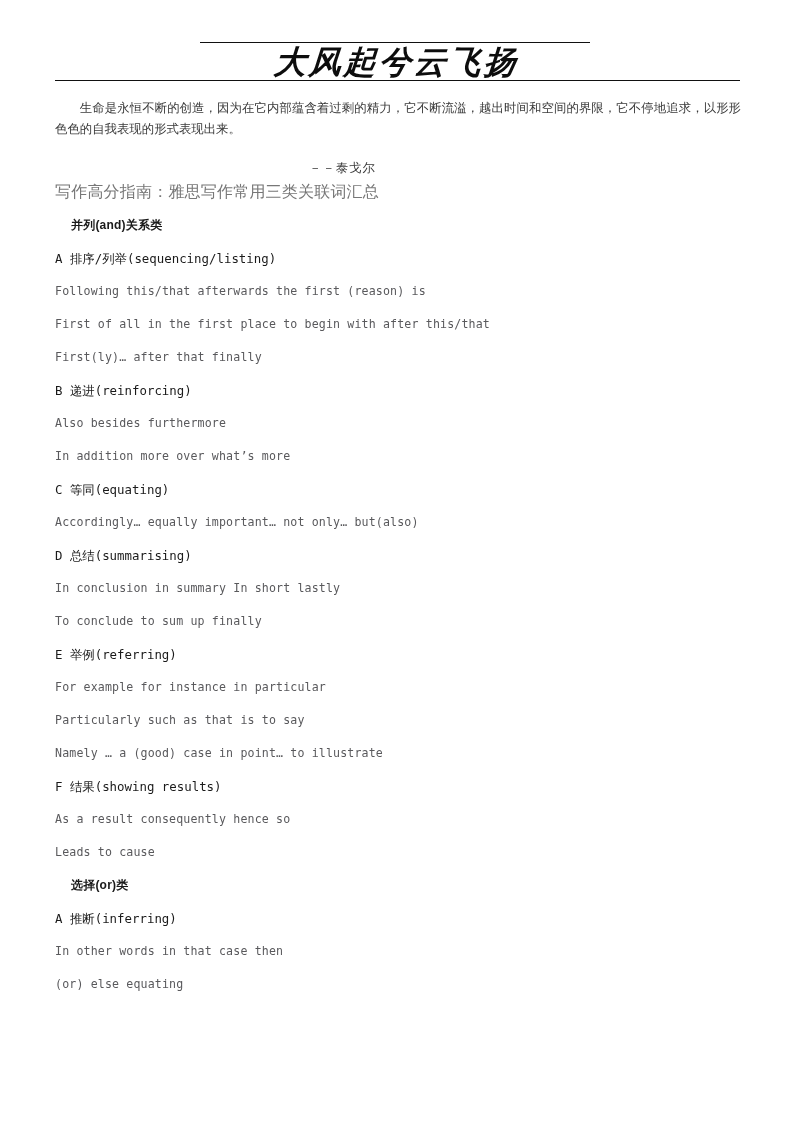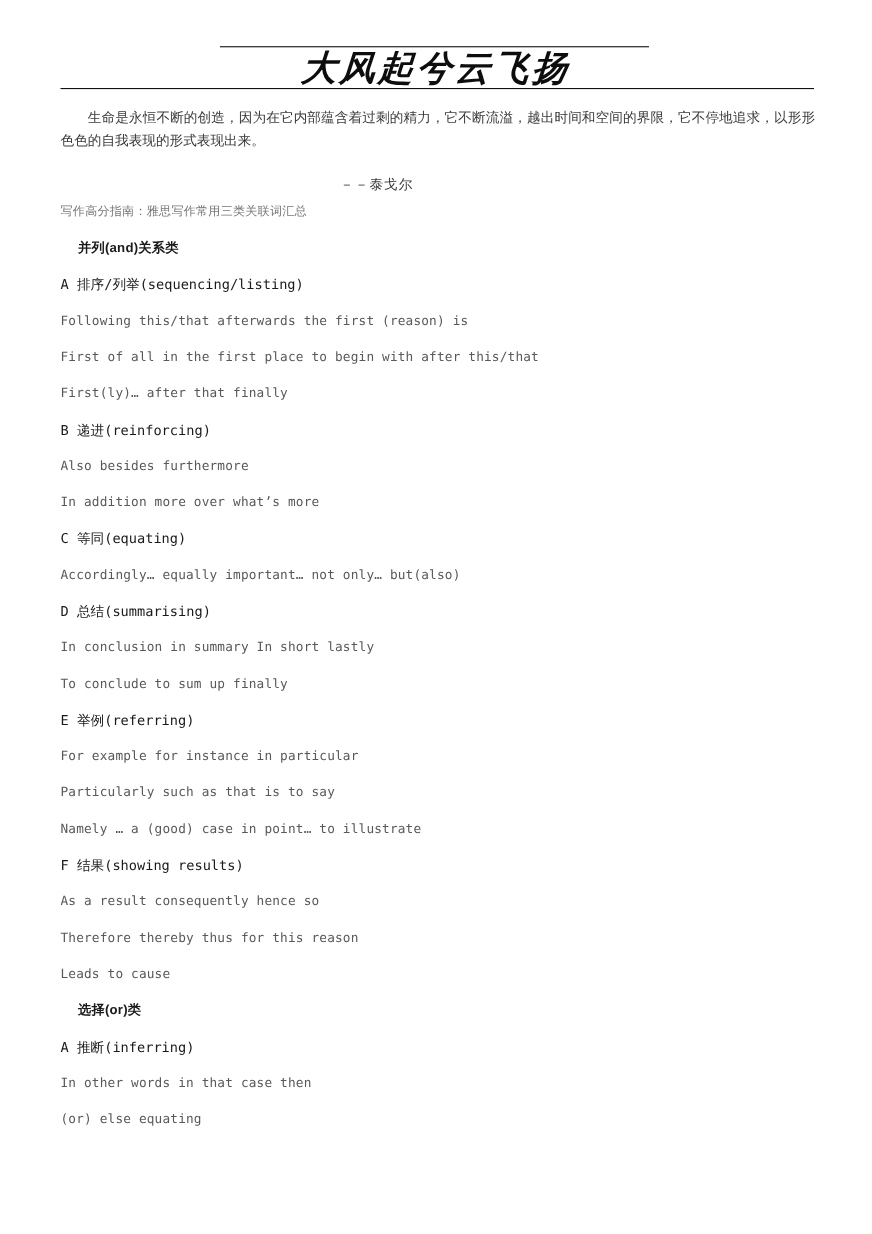--- a/index.html
+++ b/index.html
@@ -65,21 +65,21 @@
     font-style: italic;
     transform: skewX(-4deg);
   }
 
   
   .epigraph {
     position: absolute;
     left: 55px;
     top: 86px;
     width: 686px;
-    font-family: Liberation Mono, monospace;
+    font-family: Liberation Sans, sans-serif;
     font-size: 12.4px;
     line-height: 21px;
     color: #3a3a3a;
     text-align: justify;
     text-indent: 2em;
   }
   .attribution {
     position: absolute;
     left: 55px;
     top: 147px;
@@ -95,21 +95,21 @@
   
   .content {
     position: absolute;
     left: 55px;
     top: 186px;
     width: 690px;
   }
 
   .subnote {
     font-family: Liberation Mono, monospace;
-    font-size: 11px;
+    font-size: 16px;
     line-height: 14px;
     color: #777777;
     margin: 0 0 17px 0;
     letter-spacing: 0.2px;
   }
 
   .h-major {
     font-family: Liberation Sans, sans-serif;
     font-size: 12px;
     line-height: 17px;
@@ -183,21 +183,20 @@
           </div>
           <div class="blk">
             <p class="h-minor">E 举例(referring)</p>
             <p class="line">For example for instance in particular</p>
             <p class="line">Particularly such as that is to say</p>
             <p class="line">Namely … a (good) case in point… to illustrate</p>
           </div>
           <div class="blk">
             <p class="h-minor">F 结果(showing results)</p>
             <p class="line">As a result consequently hence so</p>
-            <p class="line">Therefore thereby thus for this reason</p>
             <p class="line">Leads to cause</p>
           </div>
         </div>
         <div class="blk">
           <p class="h-major">选择(or)类</p>
           <div class="blk">
             <p class="h-minor">A 推断(inferring)</p>
             <p class="line">In other words in that case then</p>
             <p class="line">(or) else equating</p>
           </div>

